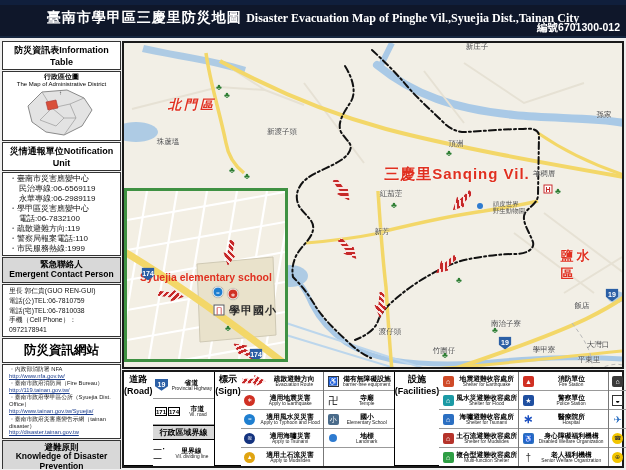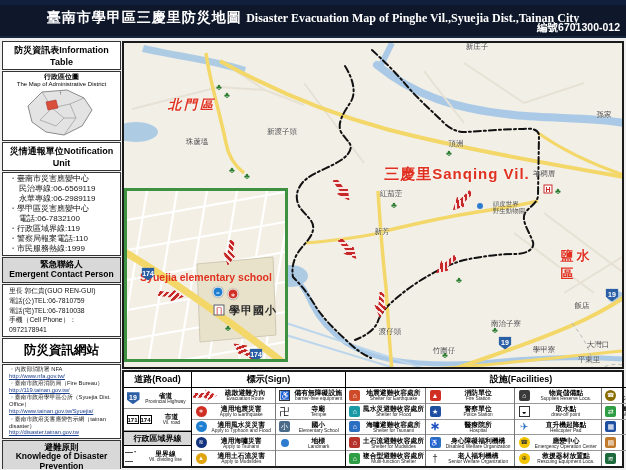--- a/index.html
+++ b/index.html
@@ -46,21 +46,21 @@
 
   
   #inset{position:absolute;left:0px;top:145px;width:164px;height:174px;border:3px solid #3f9142;background:#f3efe4;overflow:hidden}
   #inset .mlabel.schoolen{color:#e03020;font-weight:bold;font-size:10.5px;white-space:nowrap}
   #inset .mlabel.schoolzh{color:#2a2a2a;font-weight:bold;font-size:11px;letter-spacing:1px;white-space:nowrap}
   .circ{position:absolute;width:11px;height:11px;border-radius:50%;color:#fff;font-size:6px;text-align:center;line-height:11px;transform:translate(-50%,-50%);border:1px solid #fff;box-shadow:0 0 1px #555}
   .bldg{position:absolute;width:11px;height:11px;background:#fff;border:1px solid #555;color:#c62828;font-size:8px;line-height:10px;text-align:center;transform:translate(-50%,-50%)}
 
   
   #legend{position:absolute;left:122px;top:370px;width:502px;height:98px;background:#fff;border:2px solid #1a1a1a;display:flex}
-  .lsec{border-right:1px solid #000;display:flex;flex-direction:column}
+  .lsec{border-right:1px solid #000;display:flex;flex-direction:row}
   .lsec:last-child{border-right:none}
   .lsec-h{font-size:9px;font-weight:bold;text-align:center;border-bottom:1px solid #000;padding:1px 0;flex:0 0 13px}
   .lcols{display:flex;flex:1}
   .lcol{flex:1;border-right:1px solid #777;display:flex;flex-direction:column}
   .lcol:last-child{border-right:none}
   .lrow{flex:1;display:flex;align-items:center;border-bottom:1px solid #999;padding:0 1px;min-height:0}
   .lrow:last-child{border-bottom:none}
   .lic{flex:0 0 16px;display:flex;justify-content:center;align-items:center}
   .ltxt{flex:1;text-align:center;line-height:1.05;overflow:hidden}
   .lzh{font-size:6.8px;font-weight:bold;white-space:nowrap}
@@ -102,21 +102,21 @@
       </svg>
     </div>
 
     <div class="sbox shead">災情通報單位Notification Unit</div>
     <div class="sbox" id="notif-list">
         <div class="nline">・臺南市災害應變中心</div>
         <div class="nline ind">民治專線:06-6569119</div>
         <div class="nline ind">永華專線:06-2989119</div>
         <div class="nline">・學甲區災害應變中心</div>
         <div class="nline ind">電話:06-7832100</div>
-        <div class="nline">・行政區域界線:119</div>
+        <div class="nline">・疏散避難方向:119</div>
         <div class="nline">・警察局報案電話:110</div>
         <div class="nline">・市民服務熱線:1999</div>
       </div>
 
     <div class="sbox shead gray">
       <div>緊急聯絡人</div>
       <div>Emergent Contact Person</div>
     </div>
     <div class="sbox" id="contact-box">
         <div class="cline">里長 郭仁貴(GUO REN-GUI)</div>
@@ -192,21 +192,21 @@
       <span class="circ" style="left:106px;top:103px;background:#d03023">∗</span>
       <span class="bldg" style="left:92px;top:119px">∏</span>
       <div class="mlabel schoolzh" style="left:126px;top:119px">學甲國小</div>
       <span class="tree" style="left:101px;top:137px">♣</span>
     <span class="evarrow maparrow" style="left: 90px; top: 55px; transform: rotate(100deg);"></span><span class="evarrow maparrow" style="left: 31px; top: 97px; transform: rotate(8deg);"></span><span class="evarrow maparrow" style="left: 104px; top: 153px; transform: rotate(215deg);"></span><span class="mshield" style="left: 21px; top: 83px; background: rgb(43, 95, 165);">174</span><span class="mshield" style="left: 129px; top: 164px; background: rgb(43, 95, 165);">174</span></div>
   <div class="mlabel district" style="left: 68px; top: 62px; font-style: italic;">北門區</div>
       <div class="mlabel district" style="left: 457px; top: 222px;">鹽水區</div>
       <div class="mlabel district-big" style="left: 333px; top: 131px;">三慶里Sanqing Vil.</div>
       <div class="mlabel place" style="left: 325px; top: 4px; margin-left: 28px;">新庄子</div>
       <div class="mlabel place" style="left: 158px; top: 89px;">新渡子頭</div>
-      <div class="mlabel place" style="left: 73px; top: 99px;">珠蘆塭</div>
+      <div class="mlabel place" style="left: 44px; top: 99px;">珠蘆塭</div>
       <div class="mlabel place" style="left: 332px; top: 101px;">頂洲</div>
       <div class="mlabel place" style="left: 267px; top: 151px;">紅茄萣</div>
       <div class="mlabel place" style="left: 480px; top: 72px;">孫家</div>
       <div class="mlabel place" style="left: 420px; top: 131px;">羊稠厝</div>
       <div class="mlabel place" style="left: 258px; top: 189px;">新芳</div>
       <div class="mlabel place" style="left: 266px; top: 289px;">渡仔頭</div>
       <div class="mlabel place" style="left: 382px; top: 281px;">南治子寮</div>
       <div class="mlabel place" style="left: 420px; top: 307px;">學甲寮</div>
       <div class="mlabel place" style="left: 465px; top: 317px;">平東里</div>
       <div class="mlabel place" style="left: 474px; top: 302px;">大灣口</div>

